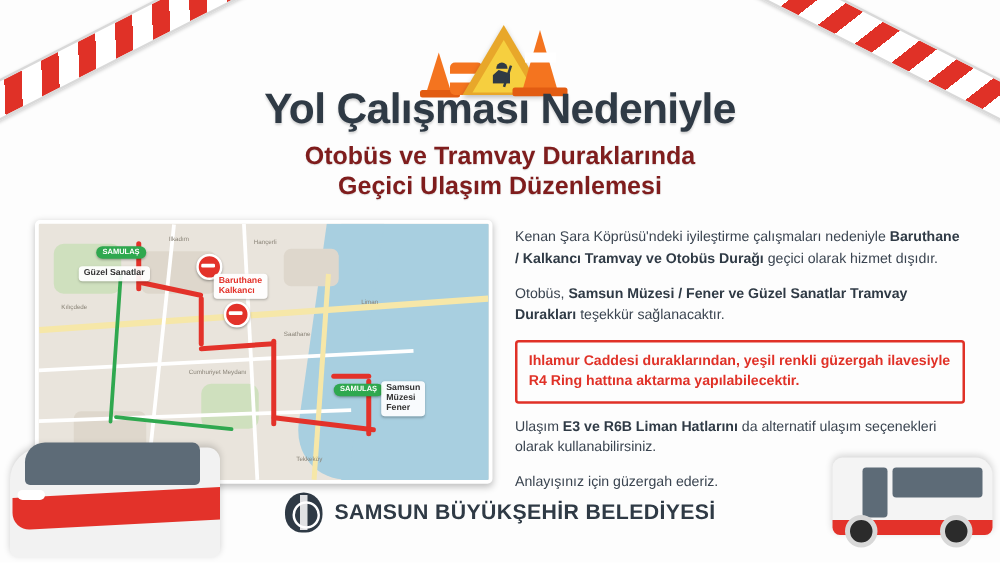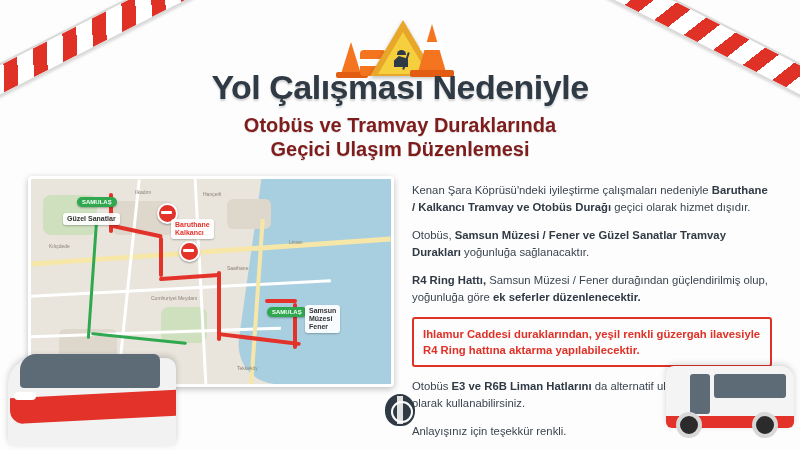--- a/index.html
+++ b/index.html
@@ -192,30 +192,27 @@
     <div class="map-tiny" style="left:30px;top:182px;">Kurupelit</div>
     <div class="map-tiny" style="left:206px;top:186px;">Tekkeköy</div>
     <div class="map-tiny" style="left:120px;top:116px;">Cumhuriyet Meydanı</div>
   </div>
 
   <div class="text">
     <p>
       <span>Kenan Şara Köprüsü'ndeki iyileştirme çalışmaları nedeniyle </span><b>Baruthane / Kalkancı Tramvay ve Otobüs Durağı</b><span> geçici olarak hizmet dışıdır.</span>
     </p>
     <p>
-      <span>Otobüs, </span><b>Samsun Müzesi / Fener ve Güzel Sanatlar Tramvay Durakları</b><span> yoğunluğa sağlanacaktır.</span>
-    </p>
-    <p>
-      <b>R4 Ring Hattı,</b><span> Samsun Müzesi / Fener durağından güçlendirilmiş olup, yoğunluğa göre </span><b>ek seferler düzenlenecektir.</b>
+      <span>Otobüs, </span><b>Samsun Müzesi / Fener ve Güzel Sanatlar Tramvay Durakları</b><span> teşekkür sağlanacaktır.</span>
     </p>
     <div class="highlight">Ihlamur Caddesi duraklarından, yeşil renkli güzergah ilavesiyle R4 Ring hattına aktarma yapılabilecektir.</div>
     <p>
-      <span>Otobüs </span><b>E3 ve R6B Liman Hatlarını</b><span> da alternatif ulaşım seçenekleri olarak kullanabilirsiniz.</span>
+      <span>Ulaşım </span><b>E3 ve R6B Liman Hatlarını</b><span> da alternatif ulaşım seçenekleri olarak kullanabilirsiniz.</span>
     </p>
-    <p>Anlayışınız için teşekkür renkli.</p>
+    <p>Anlayışınız için güzergah ederiz.</p>
   </div>
 
   <div class="tram">
     <div class="tram-body"></div>
     <div class="tram-win"></div>
     <div class="tram-stripe"></div>
     <div class="tram-light"></div>
   </div>
 
   <div class="bus">
@@ -223,15 +220,16 @@
       <div class="bus-win"></div>
       <div class="bus-door"></div>
       <div class="bus-red"></div>
     </div>
     <div class="wheel" style="right:16px;"></div>
     <div class="wheel" style="right:92px;"></div>
   </div>
 
   <div class="footer">
     <div class="crest"></div>
+    <div class="footer-text">SAMSUN BÜYÜKŞEHİR BELEDİYESİ</div>
   </div>
 
 </div>
 
 </body></html>

